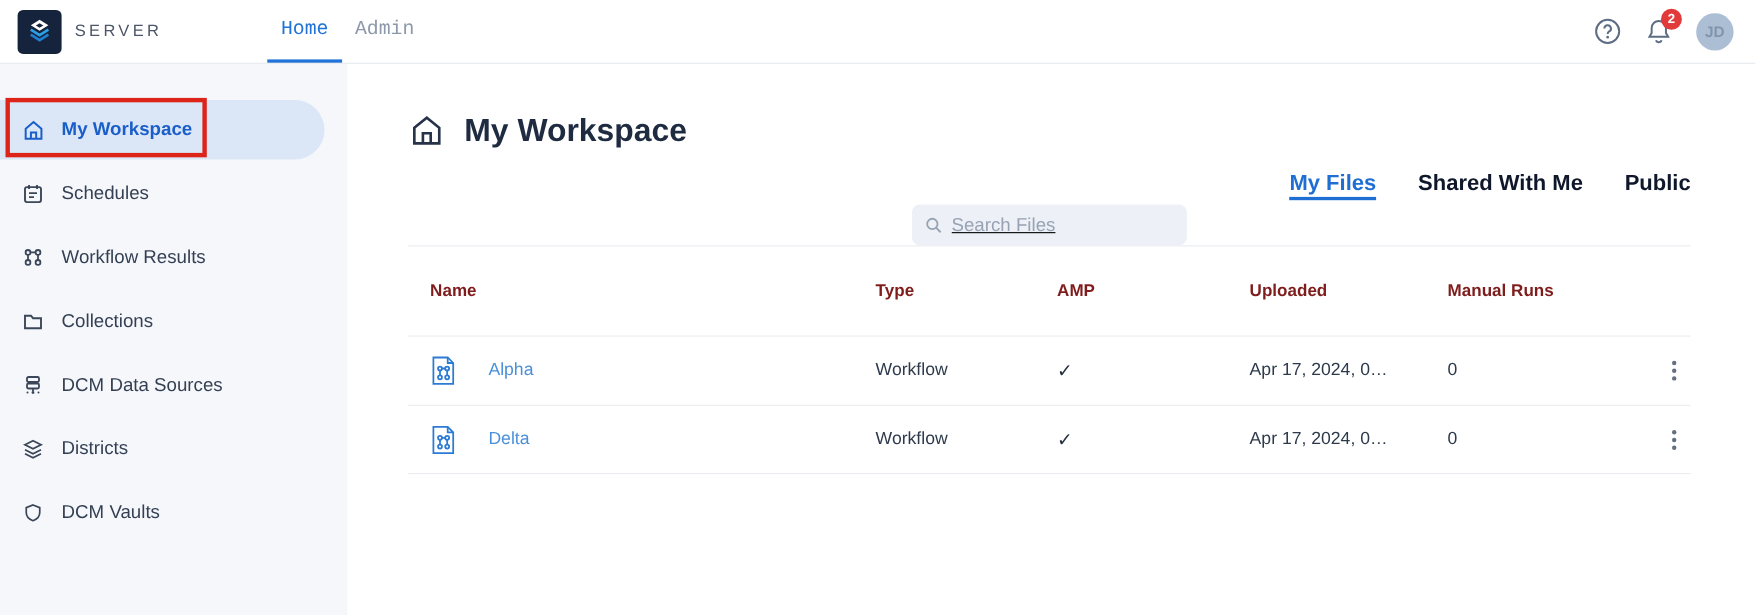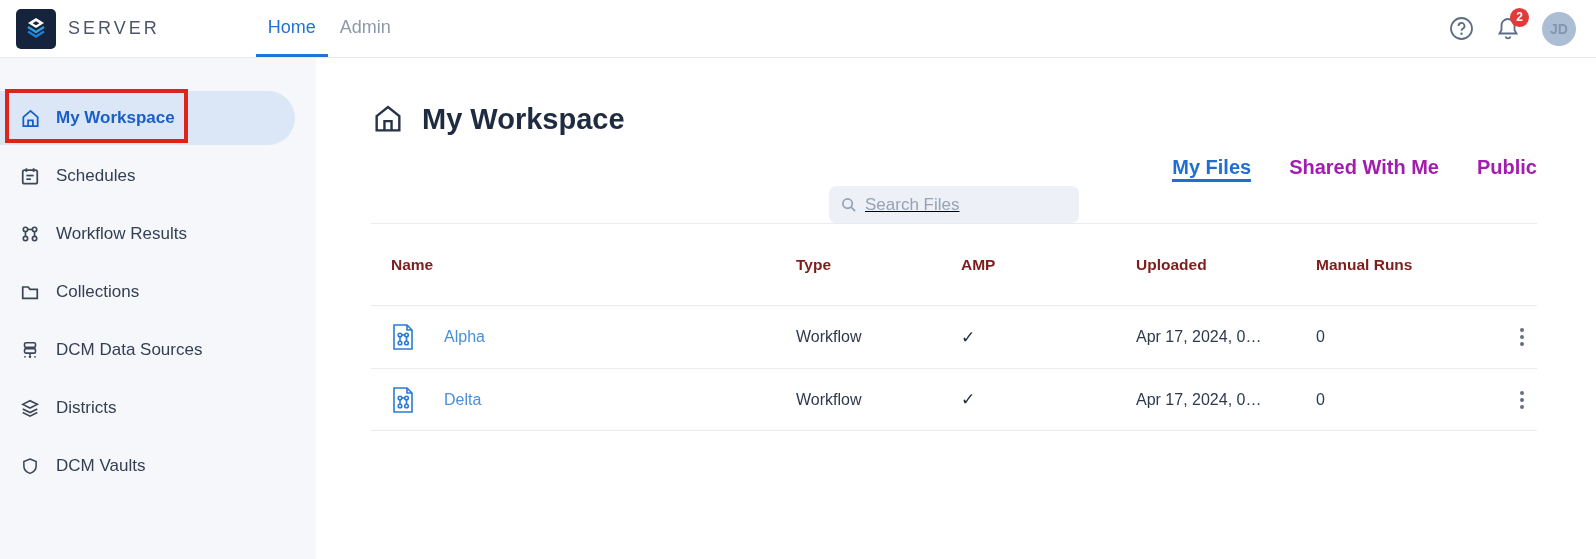--- a/index.html
+++ b/index.html
@@ -5,24 +5,24 @@
   * { box-sizing: border-box; margin: 0; padding: 0; }
   html,body { width:1596px; height:559px; overflow:hidden; background:#fff;
     font-family:"Liberation Sans", sans-serif; }
 
   
   .topbar { height:58px; display:flex; align-items:stretch; background:#fff;
     border-bottom:1px solid #e7eaee; padding:0 20px 0 16px; position:relative; z-index:10; }
   .logo-wrap { display:flex; align-items:center; gap:12px; }
   .logo-box { width:40px; height:40px; border-radius:5px; background:#16233c;
     display:flex; align-items:center; justify-content:center; }
-  .logo-text { font-size:18px; letter-spacing:3px; color:#4c5668; font-weight:400; }
+  .logo-text { font-size:15px; letter-spacing:3px; color:#4c5668; font-weight:400; }
   .top-nav { display:flex; margin-left:96px; }
   .top-nav-item { display:flex; align-items:center; padding:16px 12px; font-size:18px;
-    color:#8d98a9; cursor:pointer; border-bottom:3px solid transparent; }
+    color:#8d98a9; cursor:pointer; border-bottom:3px solid transparent;font-family:Liberation Mono, monospace; }
   .top-nav-item.active { color:#2173d8; border-bottom-color:#2173d8; }
   .topbar-right { margin-left:auto; display:flex; align-items:center; gap:22px; }
   .kw-search { width:232px; height:38px; border:1px solid #c7d0dd; border-radius:8px;
     display:flex; align-items:center; padding:0 10px; gap:8px; background:#fff; }
   .kw-search input { border:none; outline:none; font-size:17px; color:#333; width:160px;
     font-family:"Liberation Sans", sans-serif; background:transparent; }
   .kw-search input::placeholder { color:#a6b0bf; }
   .icon-btn { position:relative; display:flex; align-items:center; justify-content:center;
     cursor:pointer; color:#5c6d84; }
   .badge { position:absolute; top:-8px; right:-9px; min-width:19px; height:19px;
@@ -49,21 +49,21 @@
   
   .main { position:absolute; left:316px; top:58px; right:0; bottom:0; background:#fff;
     padding:0 59px 0 55px; }
   .page-title-row { margin-top:44px; display:flex; align-items:center; gap:17px; }
   .page-title { font-size:29px; font-weight:700; color:#1f2b40; }
   .title-home-icon { color:#273349; display:flex; }
 
   .tabs-row { margin-top:20px; height:68px; display:flex; align-items:flex-end;
     justify-content:space-between; border-bottom:1px solid #e9ebf0;flex-direction:column; }
   .tabs { display:flex; gap:38px; }
-  .tab { display:flex; align-items:center; font-size:20px; font-weight:700; color:#a21caf;
+  .tab { display:flex; align-items:center; font-size:20px; font-weight:700; color:#0f172a;
     cursor:pointer; border-bottom:3px solid transparent; }
   .tab.active { color:#1f6ed4; border-bottom-color:#1f6ed4; }
   .files-search { align-self:center; width:250px; height:37px; background:#edf1f7;
     border-radius:7px; display:flex; align-items:center; gap:8px; padding:0 12px;text-decoration:underline; }
   .files-search input { border:none; outline:none; background:transparent; font-size:17px;
     color:#333; width:190px; font-family:"Liberation Sans", sans-serif; }
   .files-search input::placeholder { color:#97a2b3; }
 
   .table { width:100%; }
   .t-row { display:grid; grid-template-columns:20px 405px 165px 175px 180px 1fr 30px;

